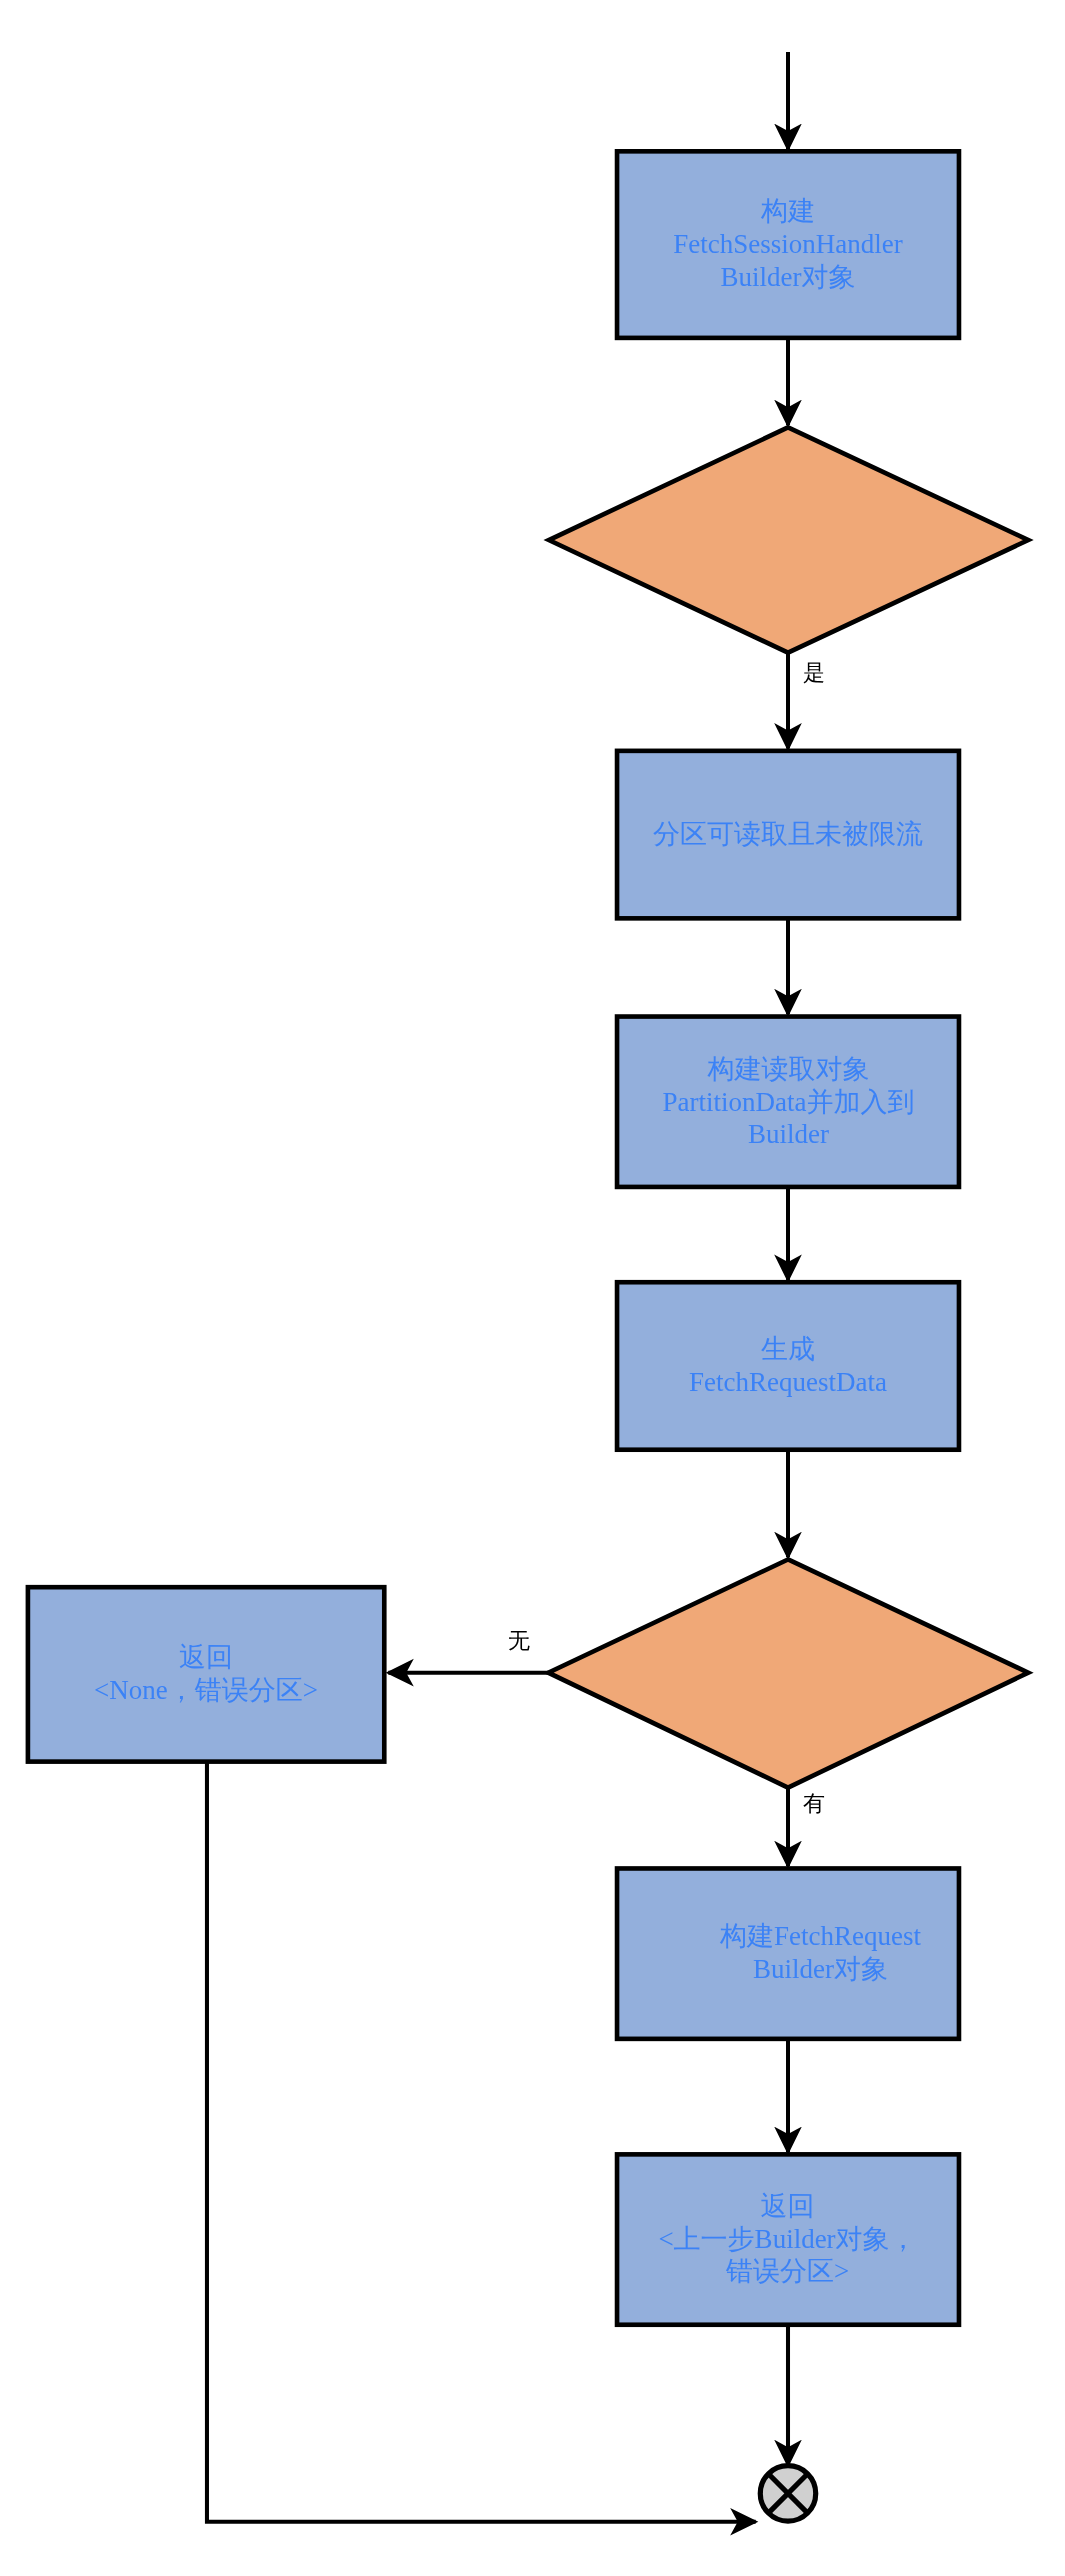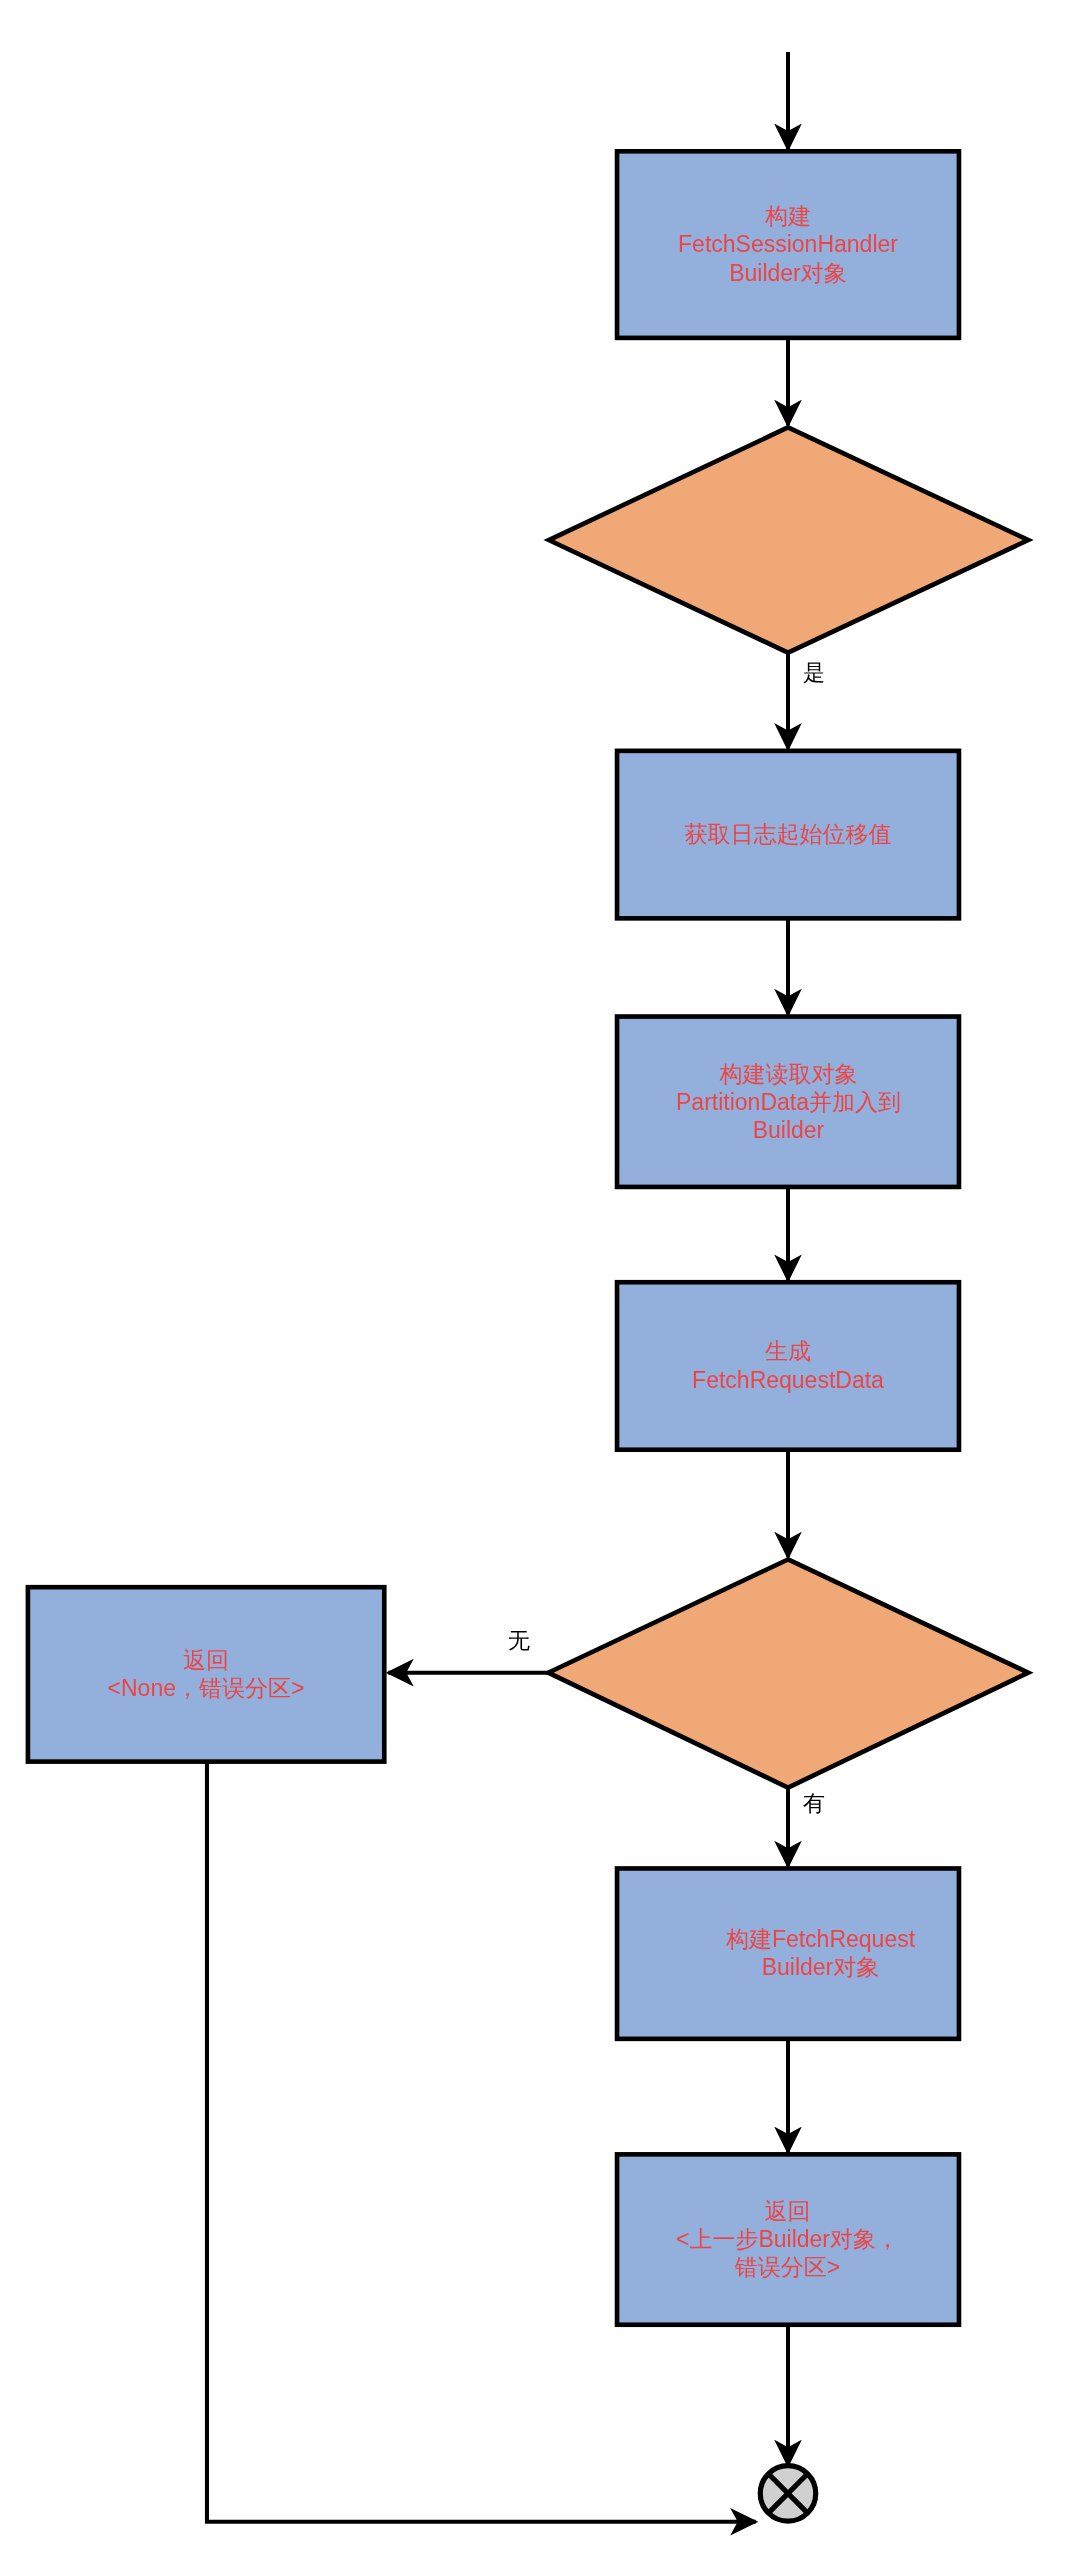--- a/index.html
+++ b/index.html
@@ -24,26 +24,27 @@
     top: 0;
     width: 1066px;
     height: 2576px;
   }
   .node-label {
     position: absolute;
     display: flex;
     align-items: center;
     justify-content: center;
     text-align: center;
-    color: #ef4444;
-    font-size: 23px;
+    color: #3b82f6;
+    font-size: 27px;
     line-height: 1.22;
     white-space: pre-line;
     pointer-events: none;
     letter-spacing: 0px;
+    font-family: Liberation Serif, serif;
   }
   .edge-label {
     position: absolute;
     color: #000000;
     font-size: 22px;
     line-height: 1;
     white-space: nowrap;
     pointer-events: none;
   }
 </style>
@@ -107,21 +108,21 @@
       <line x1="1330" y1="4283" x2="1398" y2="4351" stroke="#000000" stroke-width="9"></line>
       <line x1="1398" y1="4283" x2="1330" y2="4351" stroke="#000000" stroke-width="9"></line>
     </g>
   </svg>
 
   <div class="node-label" style="left:617px; top:151px; width:342px; height:187px;">构建
 FetchSessionHandler
 Builder对象</div>
 
 
-  <div class="node-label" style="left:617px; top:751px; width:342px; height:167px;">获取日志起始位移值</div>
+  <div class="node-label" style="left:617px; top:751px; width:342px; height:167px;">分区可读取且未被限流</div>
 
   <div class="node-label" style="left:617px; top:1282px; width:342px; height:167px;">生成
 FetchRequestData</div>
 
   <div class="node-label" style="left:600px; top:1017px; width:377px; height:170px;">构建读取对象
 PartitionData并加入到
 Builder</div>
 
 
   <div class="node-label" style="left:28px; top:1587px; width:356px; height:174px;">返回

